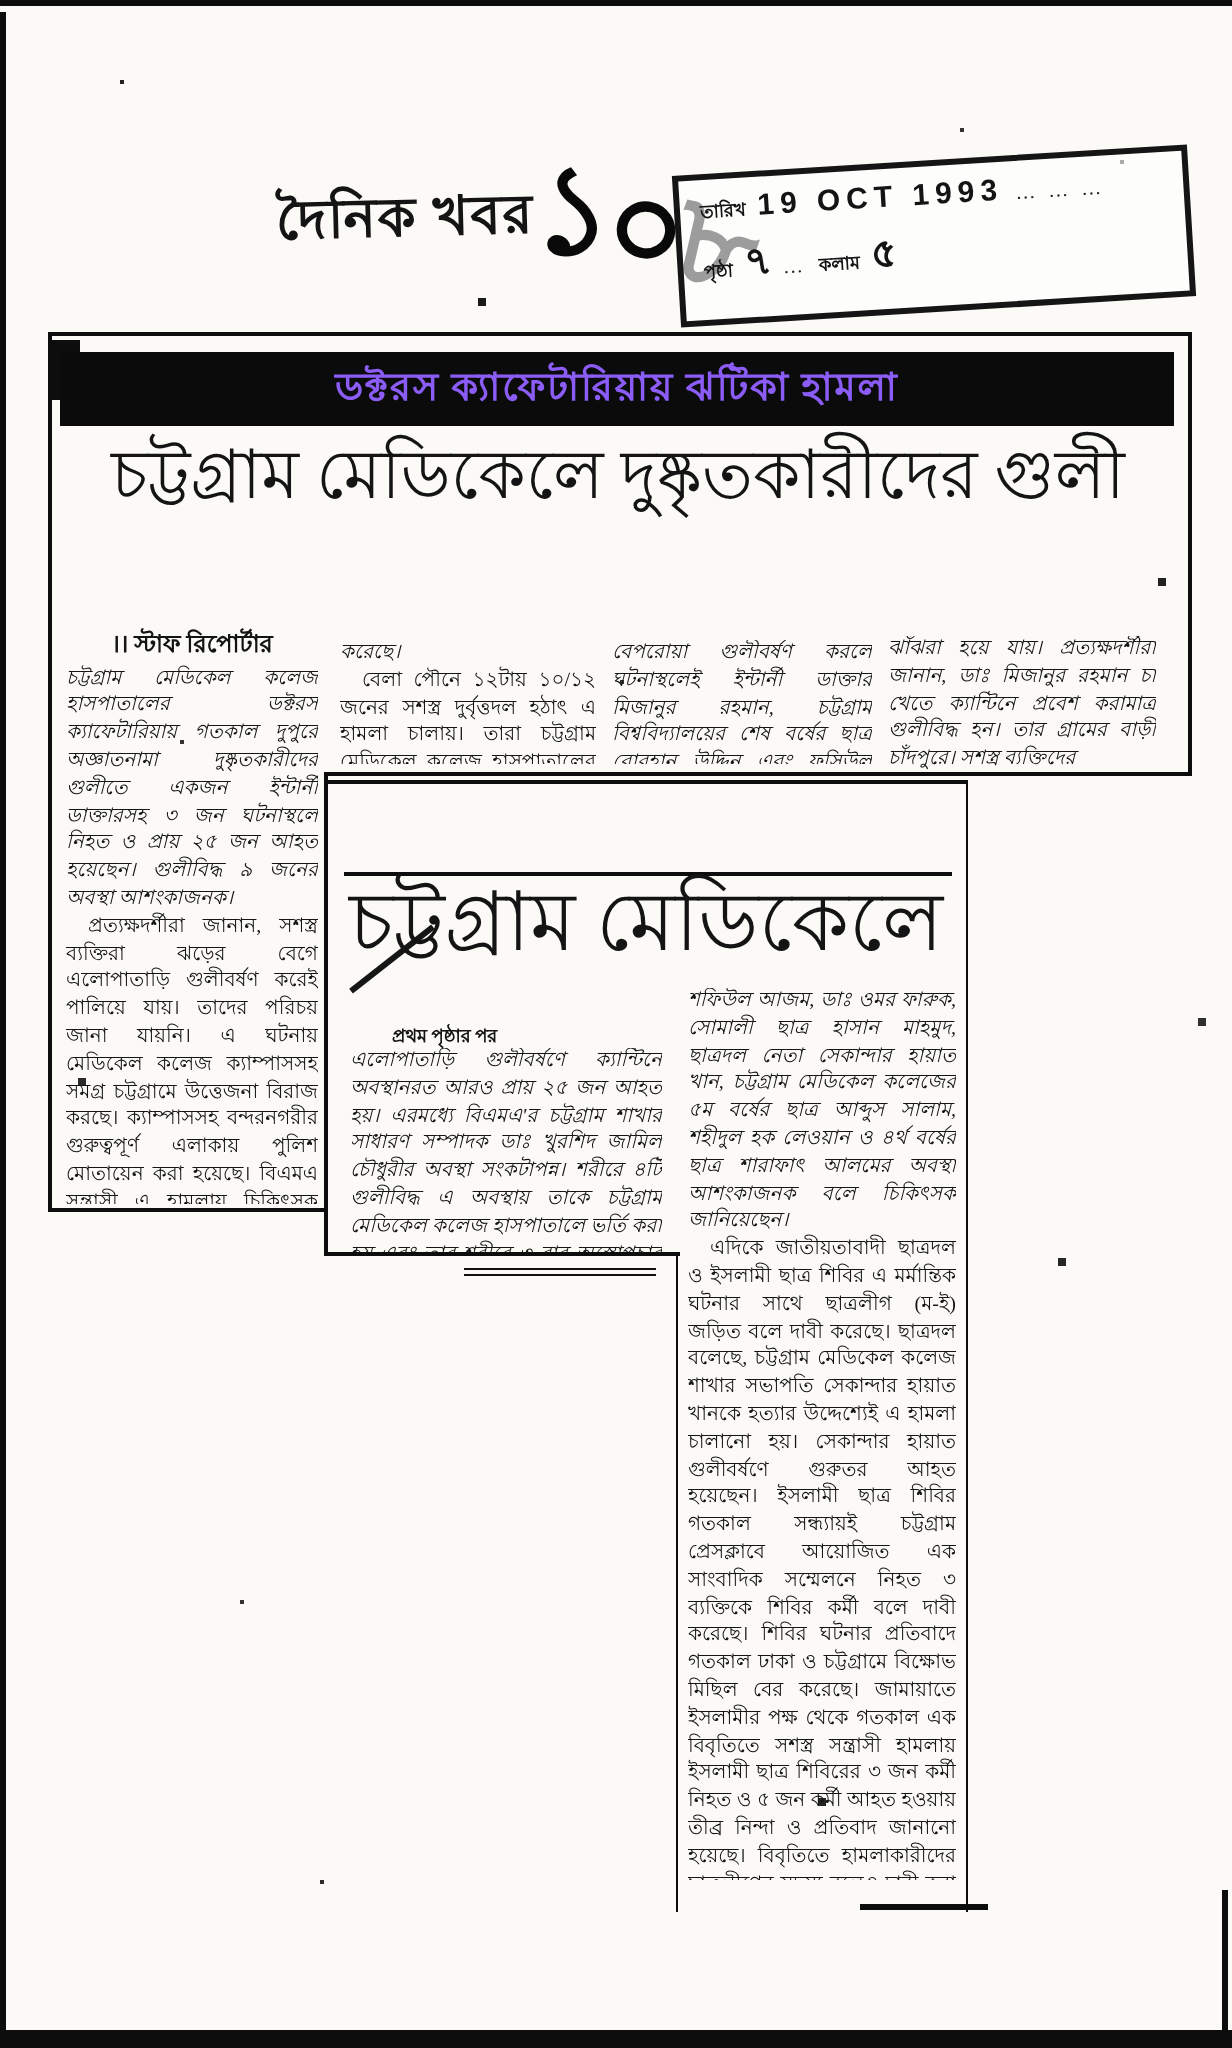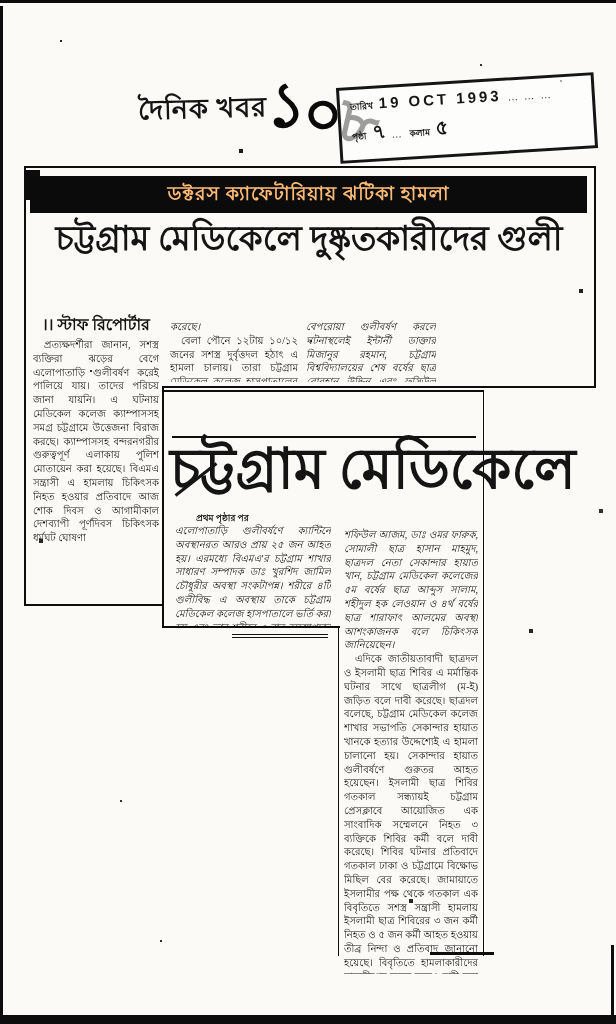--- a/index.html
+++ b/index.html
@@ -31,41 +31,41 @@
   .stamp-date {
     font-family:"Liberation Sans", sans-serif; font-weight:bold;
     font-size:15px; letter-spacing:3px;
   }
   .stamp-dots { font-size:10px; letter-spacing:2px; color:#222; }
   .stamp-hand { font-size:20px; font-weight:bold; transform:rotate(-6deg); }
 
   
   .kicker-banner {
     left:30px; top:176px; width:557px; height:37px;
-    background:#0b0b0b; color:#fdba74; display:flex;
+    background:#0b0b0b; color:#8b5cf6; display:flex;
     align-items:center; justify-content:center;
     font-size:19px; font-weight:bold; letter-spacing:1px;
   }
   .a1-headline {
     left:28px; width:562px; text-align:center;
-    font-weight:bold; font-size:34px; line-height:1.0;
+    font-weight:normal; font-size:34px; line-height:1.0;
     letter-spacing:0px; white-space:nowrap;
   }
   .bodycol {
     font-size:10px; line-height:1.38; text-align:justify;
     overflow:hidden;
   }
   .bodycol p { text-indent:11px; }
   .bodycol p.noindent { text-indent:0;font-style:italic; }
-  .byline { text-align:center; font-weight:bold; font-size:16px; margin-bottom:2px; }
+  .byline { text-align:center; font-weight:bold; font-size:12px; margin-bottom:2px; }
 
   
   .a2-headline {
     left:170px; top:440px; width:306px; text-align:center;
-    font-size:56px; font-weight:bold; line-height:1.05; white-space:nowrap;
+    font-size:41px; font-weight:normal; line-height:1.05; white-space:nowrap;
   }
   .continued-note {
     left:196px; top:511px; width:130px; text-align:left;
     font-size:9px; font-weight:bold;
   }
   .end-mark { border-top:1px solid #111; border-bottom:1px solid #111; height:4px; }
 
   .line { position:absolute; background:#0d0d0d; }
   .noise-dots {
     position:absolute; left:60px; top:40px; width:2px; height:2px; background:#222;
@@ -117,49 +117,54 @@
   <div class="line" style="left:25px;top:170px;width:15px;height:30px;"></div>
 
   <div class="kicker-banner abs">
     <span>ডক্টরস ক্যাফেটারিয়ায় ঝটিকা হামলা</span>
   </div>
 
   <div class="a1-headline abs" style="top:222px;">চট্টগ্রাম মেডিকেলে দুষ্কৃতকারীদের গুলী</div>
 
   <div class="bodycol abs" style="left:33px;top:314px;width:126px;height:288px;">
     <div class="byline">।। স্টাফ রিপোর্টার</div>
+    <p class="noindent">চট্টগ্রাম মেডিকেল কলেজ হাসপাতালের ডক্টরস ক্যাফেটারিয়ায় গতকাল দুপুরে অজ্ঞাতনামা দুষ্কৃতকারীদের গুলীতে একজন ইন্টার্নী ডাক্তারসহ ৩ জন ঘটনাস্থলে নিহত ও প্রায় ২৫ জন আহত হয়েছেন। গুলীবিদ্ধ ৯ জনের অবস্থা আশংকাজনক।</p>
     <p>প্রত্যক্ষদর্শীরা জানান, সশস্ত্র ব্যক্তিরা ঝড়ের বেগে এলোপাতাড়ি গুলীবর্ষণ করেই পালিয়ে যায়। তাদের পরিচয় জানা যায়নি। এ ঘটনায় মেডিকেল কলেজ ক্যাম্পাসসহ সমগ্র চট্টগ্রামে উত্তেজনা বিরাজ করছে। ক্যাম্পাসসহ বন্দরনগরীর গুরুত্বপূর্ণ এলাকায় পুলিশ মোতায়েন করা হয়েছে। বিএমএ সন্ত্রাসী এ হামলায় চিকিৎসক নিহত হওয়ার প্রতিবাদে আজ শোক দিবস ও আগামীকাল দেশব্যাপী পূর্ণদিবস চিকিৎসক ধর্মঘট ঘোষণা</p>
   </div>
 
   <div class="bodycol abs" style="left:170px;top:320px;width:128px;height:62px;">
     <p class="noindent">করেছে।</p>
     <p>বেলা পৌনে ১২টায় ১০/১২ জনের সশস্ত্র দুর্বৃত্তদল হঠাৎ এ হামলা চালায়। তারা চট্টগ্রাম মেডিকেল কলেজ হাসপাতালের ক্যাফেটারিয়ায় ঢুকে</p>
   </div>
 
   <div class="bodycol abs" style="left:306px;top:320px;width:130px;height:62px;">
     <p class="noindent">বেপরোয়া গুলীবর্ষণ করলে ঘটনাস্থলেই ইন্টার্নী ডাক্তার মিজানুর রহমান, চট্টগ্রাম বিশ্ববিদ্যালয়ের শেষ বর্ষের ছাত্র বোরহান উদ্দিন এবং ফসিউল আলম নামের অপর একজন নিহত হয়। তাদের শরীর গুলীতে</p>
   </div>
 
+  <div class="bodycol abs" style="left:444px;top:318px;width:134px;height:68px;">
+    <p class="noindent">ঝাঁঝরা হয়ে যায়। প্রত্যক্ষদর্শীরা জানান, ডাঃ মিজানুর রহমান চা খেতে ক্যান্টিনে প্রবেশ করামাত্র গুলীবিদ্ধ হন। তার গ্রামের বাড়ী চাঁদপুরে। সশস্ত্র ব্যক্তিদের</p>
+
+  </div>
 
   <div class="line" style="left:162px;top:390px;width:322px;height:2px;"></div>
   <div class="line" style="left:162px;top:390px;width:2px;height:238px;"></div>
   <div class="line" style="left:162px;top:626px;width:178px;height:2px;"></div>
   <div class="line" style="left:338px;top:626px;width:1px;height:330px;"></div>
   <div class="line" style="left:483px;top:390px;width:1px;height:566px;"></div>
   <div class="line" style="left:172px;top:436px;width:304px;height:2px;"></div>
   <div class="pencil-mark" style="left:170px;top:478px;"></div>
 
   <div class="a2-headline abs">চট্টগ্রাম মেডিকেলে</div>
   <div class="continued-note abs">প্রথম পৃষ্ঠার পর</div>
 
   <div class="bodycol abs" style="left:175px;top:524px;width:156px;height:102px;">
     <p class="noindent">এলোপাতাড়ি গুলীবর্ষণে ক্যান্টিনে অবস্থানরত আরও প্রায় ২৫ জন আহত হয়। এরমধ্যে বিএমএ'র চট্টগ্রাম শাখার সাধারণ সম্পাদক ডাঃ খুরশিদ জামিল চৌধুরীর অবস্থা সংকটাপন্ন। শরীরে ৪টি গুলীবিদ্ধ এ অবস্থায় তাকে চট্টগ্রাম মেডিকেল কলেজ হাসপাতালে ভর্তি করা হয় এবং তার শরীরে ৩ বার অস্ত্রোপচার করা হয়। এছাড়া অপর গুলীবিদ্ধ ডাঃ</p>
   </div>
   <div class="abs end-mark" style="left:232px;top:634px;width:96px;"></div>
 
-  <div class="bodycol abs" style="left:344px;top:528px;width:134px;height:446px;">
+  <div class="bodycol abs" style="left:344px;top:494px;width:134px;height:446px;">
     <p class="noindent">শফিউল আজম, ডাঃ ওমর ফারুক, সোমালী ছাত্র হাসান মাহমুদ, ছাত্রদল নেতা সেকান্দার হায়াত খান, চট্টগ্রাম মেডিকেল কলেজের ৫ম বর্ষের ছাত্র আব্দুস সালাম, শহীদুল হক লেওয়ান ও ৪র্থ বর্ষের ছাত্র শারাফাৎ আলমের অবস্থা আশংকাজনক বলে চিকিৎসক জানিয়েছেন।</p>
     <p>এদিকে জাতীয়তাবাদী ছাত্রদল ও ইসলামী ছাত্র শিবির এ মর্মান্তিক ঘটনার সাথে ছাত্রলীগ (ম-ই) জড়িত বলে দাবী করেছে। ছাত্রদল বলেছে, চট্টগ্রাম মেডিকেল কলেজ শাখার সভাপতি সেকান্দার হায়াত খানকে হত্যার উদ্দেশ্যেই এ হামলা চালানো হয়। সেকান্দার হায়াত গুলীবর্ষণে গুরুতর আহত হয়েছেন। ইসলামী ছাত্র শিবির গতকাল সন্ধ্যায়ই চট্টগ্রাম প্রেসক্লাবে আয়োজিত এক সাংবাদিক সম্মেলনে নিহত ৩ ব্যক্তিকে শিবির কর্মী বলে দাবী করেছে। শিবির ঘটনার প্রতিবাদে গতকাল ঢাকা ও চট্টগ্রামে বিক্ষোভ মিছিল বের করেছে। জামায়াতে ইসলামীর পক্ষ থেকে গতকাল এক বিবৃতিতে সশস্ত্র সন্ত্রাসী হামলায় ইসলামী ছাত্র শিবিরের ৩ জন কর্মী নিহত ও ৫ জন কর্মী আহত হওয়ায় তীব্র নিন্দা ও প্রতিবাদ জানানো হয়েছে। বিবৃতিতে হামলাকারীদের ছাত্রলীগের সদস্য বলেও দাবী করা হয়।</p>
 
   </div>
   <div class="line" style="left:430px;top:952px;width:64px;height:3px;"></div>
 
 </div>
 
 </body></html>

